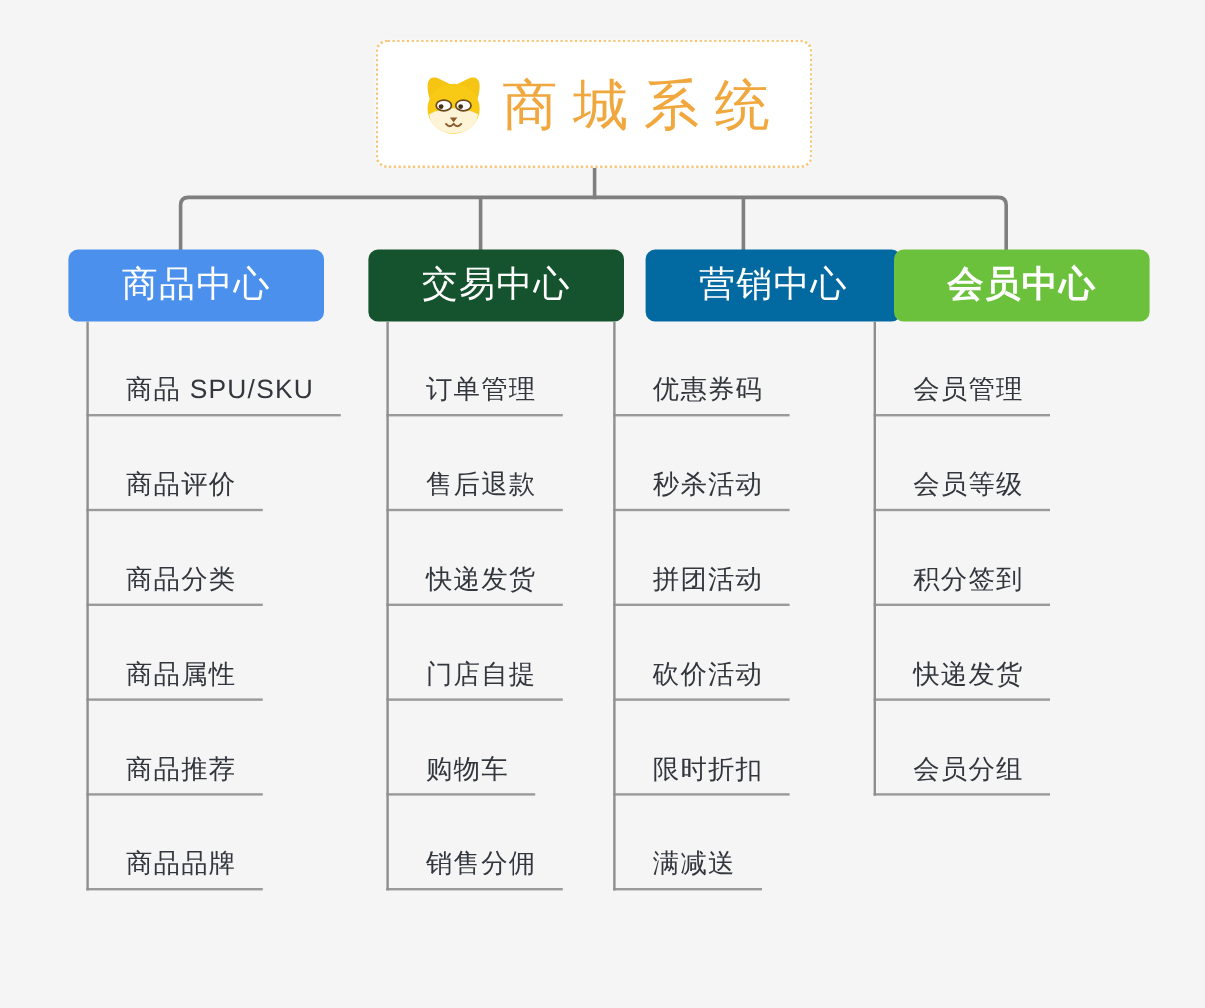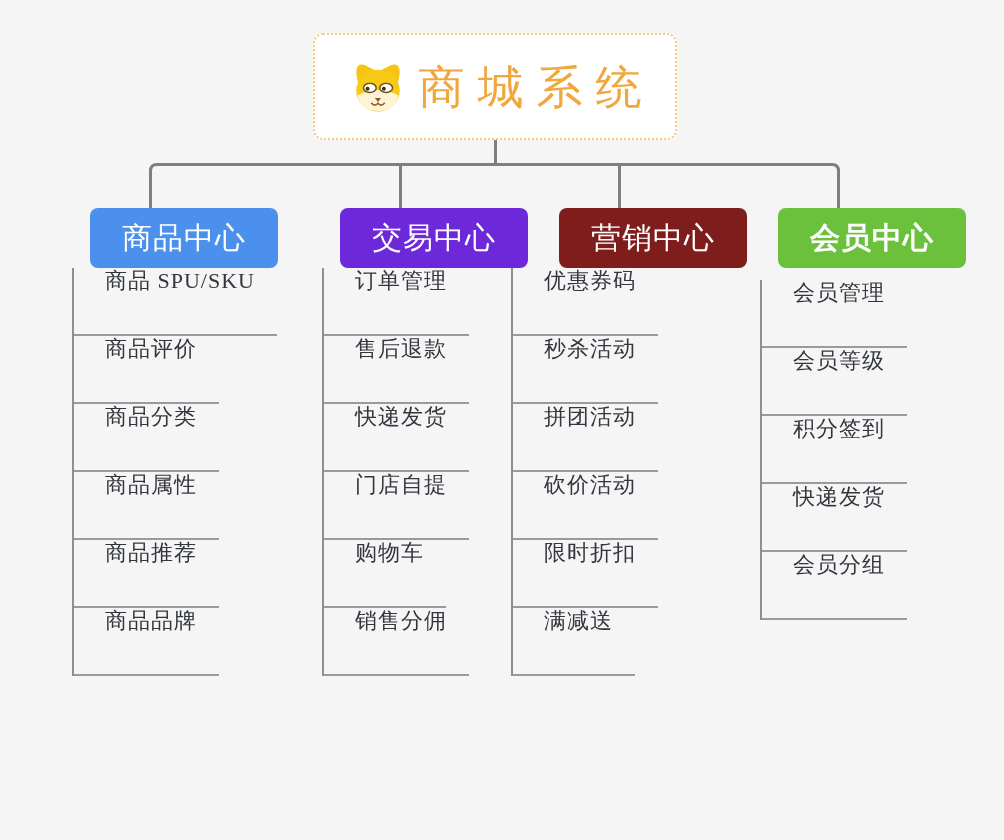--- a/index.html
+++ b/index.html
@@ -23,40 +23,39 @@
     cursor:pointer;
   }
   .root-title{
     font-size:46px;letter-spacing:13px;margin-right:-13px;
     color:#f0a83e;line-height:1;white-space:nowrap;
   }
   .dog{width:58px;height:58px;flex:0 0 auto;display:block;}
 
   
   .branch-node{
-    position:absolute;top:208px;width:188px;height:60px;
+    position:absolute;top:208px;width:213px;height:60px;
     border-radius:8px;
     display:flex;align-items:center;justify-content:center;
     cursor:pointer;
-    margin-left:33px;
   }
   .branch-label{
     color:#ffffff;font-size:30px;letter-spacing:1px;line-height:1;white-space:nowrap;
   }
 
   
   .branch-items{
     position:absolute;top:268px;
     display:flex;flex-direction:column;
   }
   .branch-items::before{
     content:"";position:absolute;left:0;top:0;bottom:0;width:2px;background:#8f8f8f;
   }
   .item{
-    height:68px;display:flex;font-family:Liberation Serif, serif;
+    height:79px;display:flex;align-items:flex-end;
   }
   .item-label{
     display:inline-block;white-space:nowrap;
     padding:0 22px 7px 33px;
     border-bottom:2px solid #9a9a9a;
     font-size:22px;letter-spacing:1px;color:#33373d;line-height:1.2;
     cursor:pointer;
   }
 </style>
 </head>
@@ -106,21 +105,21 @@
         <span class="item-label">商品属性</span>
       </div>
     <div class="item">
         <span class="item-label">商品推荐</span>
       </div>
     <div class="item">
         <span class="item-label">商品品牌</span>
       </div>
   </div>
 
-  <div class="branch-node" style="left: 307px; background-color: #6d28d9;">
+  <div class="branch-node" style="left: 307px; background-color: #14532d;">
     <span class="branch-label">交易中心</span>
   </div>
   <div class="branch-items" style="left:322px;">
     <div class="item">
         <span class="item-label">订单管理</span>
       </div>
     <div class="item">
         <span class="item-label">售后退款</span>
       </div>
     <div class="item">
@@ -130,21 +129,21 @@
         <span class="item-label">门店自提</span>
       </div>
     <div class="item">
         <span class="item-label">购物车</span>
       </div>
     <div class="item">
         <span class="item-label">销售分佣</span>
       </div>
   </div>
 
-  <div class="branch-node" style="left: 526px; background-color: #7f1d1d;">
+  <div class="branch-node" style="left: 538px; background-color: #0369a1;">
     <span class="branch-label">营销中心</span>
   </div>
   <div class="branch-items" style="left:511px;">
     <div class="item">
         <span class="item-label">优惠券码</span>
       </div>
     <div class="item">
         <span class="item-label">秒杀活动</span>
       </div>
     <div class="item">
@@ -157,21 +156,21 @@
         <span class="item-label">限时折扣</span>
       </div>
     <div class="item">
         <span class="item-label">满减送</span>
       </div>
   </div>
 
   <div class="branch-node" style="left: 745px; background-color: rgb(108, 193, 60); font-weight: bold;">
     <span class="branch-label">会员中心</span>
   </div>
-  <div class="branch-items" style="left:760px;margin-top:12px;">
+  <div class="branch-items" style="left:728px;">
     <div class="item">
         <span class="item-label">会员管理</span>
       </div>
     <div class="item">
         <span class="item-label">会员等级</span>
       </div>
     <div class="item">
         <span class="item-label">积分签到</span>
       </div>
     <div class="item">

